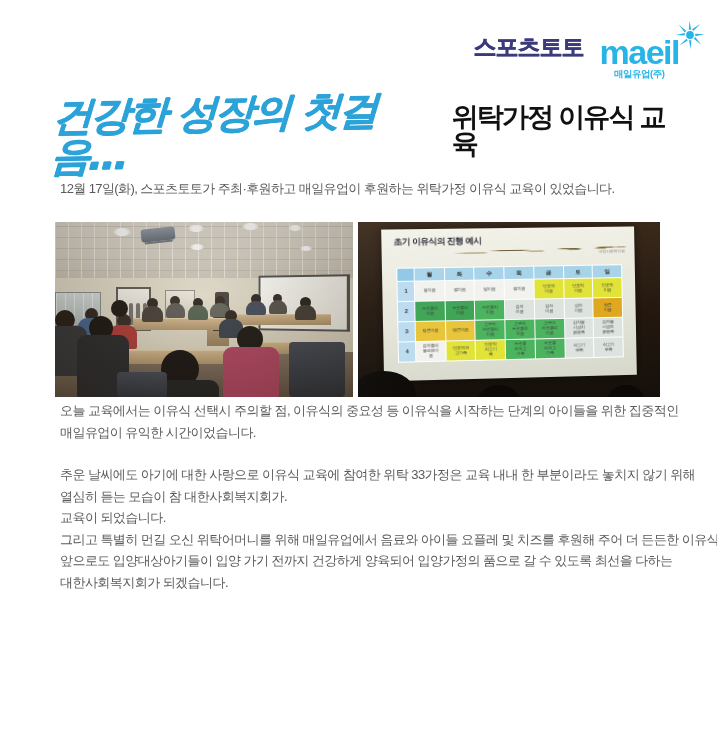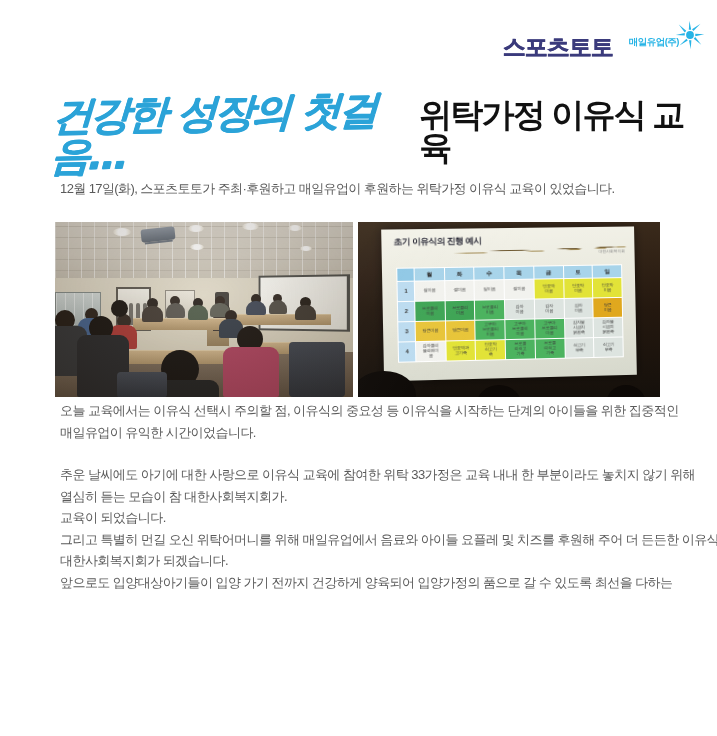--- a/index.html
+++ b/index.html
@@ -76,21 +76,21 @@
     font-size: 40px;
     font-weight: bold;
     font-style: italic;
     color: #2ba3d8;
     letter-spacing: -2.5px;
     line-height: 1;
     transform: skewX(-4deg) rotate(-1.2deg);
     text-shadow: 0.6px 0.6px 0 #2ba3d8, -0.4px 0.4px 0 #2ba3d8;
   }
   .title-black {
-    font-size: 33px;
+    font-size: 27px;
     font-weight: bold;
     color: #111111;
     letter-spacing: -1.8px;
     line-height: 1;
     padding-bottom: 1px;
   }
 
   
   .lead {
     position: absolute;
@@ -324,20 +324,21 @@
         <path d="M19.2 1 L21.6 13 L18.4 13 Z"></path>
         <path d="M34 5 L24.5 14.5 L22.7 12.2 Z"></path>
         <path d="M39 19 L27 21.6 L27 18.4 Z"></path>
         <path d="M35 33 L25 25 L27 22.8 Z"></path>
         <path d="M21 39 L18.6 27 L21.8 27 Z"></path>
         <path d="M6 34 L15.2 25 L17 27.3 Z"></path>
         <path d="M1 20 L13 17.4 L13 20.6 Z"></path>
         <path d="M5 6 L15 14.4 L13 16.6 Z"></path>
       </g>
     </svg>
+    <div class="logo-maeil">maeil</div>
     <div class="logo-maeil-sub">매일유업(주)</div>
   </div>
 </div>
 
 <div class="title-row">
   <span class="title-brush">건강한 성장의 첫걸음...</span>
   <span class="title-black">위탁가정 이유식 교육</span>
 </div>
 
 <div class="lead">12월 17일(화), 스포츠토토가 주최·후원하고 매일유업이 후원하는 위탁가정 이유식 교육이 있었습니다.</div>
@@ -484,16 +485,16 @@
 </div>
 
 <div class="body-copy">
   <p class="nowrap">오늘 교육에서는 이유식 선택시 주의할 점, 이유식의 중요성 등 이유식을 시작하는 단계의 아이들을 위한 집중적인</p>
   <p class="nowrap">매일유업이 유익한 시간이었습니다.</p>
   <div class="gap"></div>
   <p class="nowrap">추운 날씨에도 아기에 대한 사랑으로 이유식 교육에 참여한 위탁 33가정은 교육 내내 한 부분이라도 놓치지 않기 위해</p>
   <p class="nowrap">열심히 듣는 모습이 참 대한사회복지회가.</p>
   <p class="nowrap">교육이 되었습니다.</p>
   <p class="nowrap">그리고 특별히 먼길 오신 위탁어머니를 위해 매일유업에서 음료와 아이들 요플레 및 치즈를 후원해 주어 더 든든한 이유식</p>
+  <p class="nowrap">앞으로도 입양대상아기들이 입양 가기 전까지 건강하게 양육되어 입양가정의 품으로 갈 수 있도록 최선을 다하는</p>
   <p class="nowrap">대한사회복지회가 되겠습니다.</p>
-  <p class="nowrap">앞으로도 입양대상아기들이 입양 가기 전까지 건강하게 양육되어 입양가정의 품으로 갈 수 있도록 최선을 다하는</p>
   <div class="gap"></div>
 </div>
 
 </body></html>

